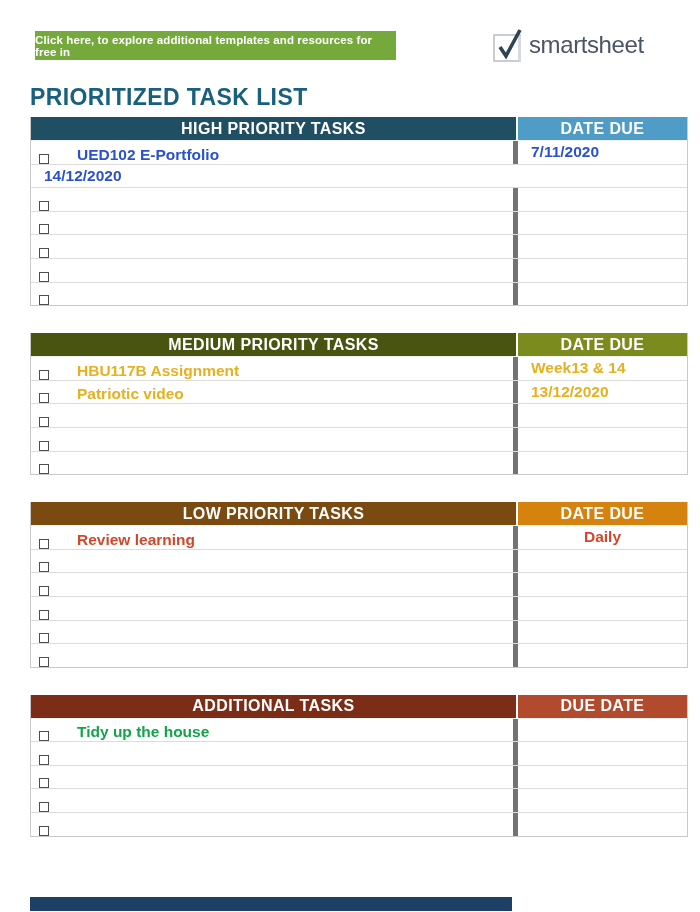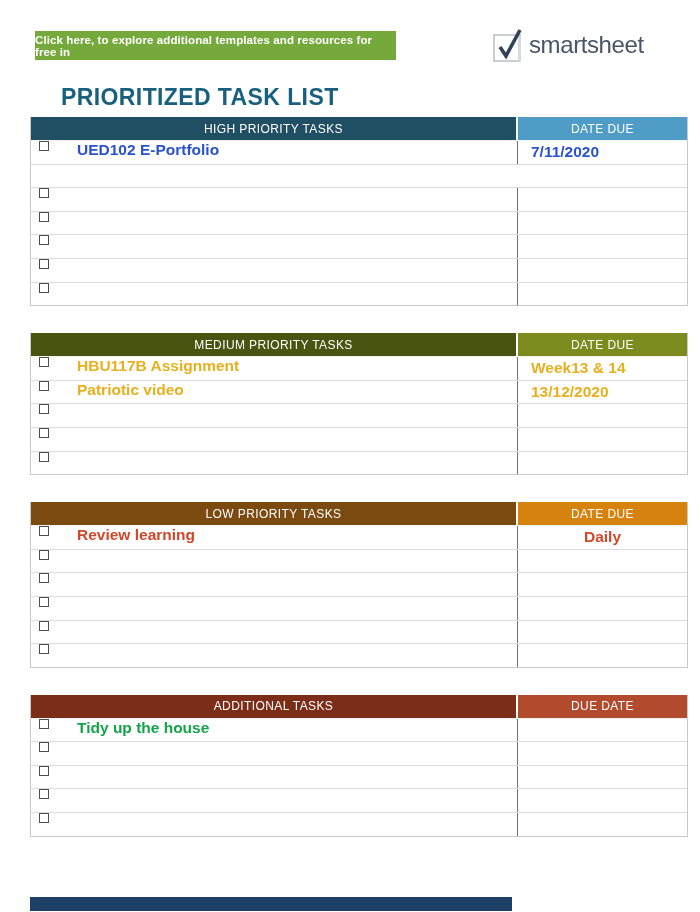--- a/index.html
+++ b/index.html
@@ -30,45 +30,44 @@
   .logo-check { width: 32px; height: 38px; display: inline-block; }
   .logo-text { font-size: 24px; color: var(--logo-text, #485567); letter-spacing: -0.4px; margin-left: 5px; }
   .logo-text b { font-weight: normal; }
   .logo-text i { font-style: normal; font-weight: normal; }
 
   
   .page-title {
     position: absolute; left: 30px; top: 84px;
     font-size: 23px; font-weight: bold; letter-spacing: 0.4px;
     color: var(--title, #19607f);
-    margin-left: 31px;
   }
 
   
   .sections { position: absolute; left: 30px; top: 117px; width: 658px; }
   .section { margin-bottom: 27px; border: 1px solid #c9c9c9; border-top: none; }
   .hdr { display: flex; height: 23px; }
   .hdr-task {
     width: 487px; background: var(--hdr);
     display: flex; align-items: center; justify-content: center;
     border-right: 2px solid #ffffff;
   }
   .hdr-date {
     flex: 1; background: var(--hdr2);
     display: flex; align-items: center; justify-content: center;
   }
   .hdr-task span, .hdr-date span {
-    color: #ffffff; font-size: 12px; font-weight: normal; letter-spacing: 0.4px; text-align: center;
+    color: #ffffff; font-size: 16px; font-weight: bold; letter-spacing: 0.4px; text-align: center;
   }
   .row { display: flex; height: 23.6px; background: #ffffff; }
   .row + .row { border-top: 1px solid #dcdcdc; }
   .row:first-child { border-top: 1px solid #f2f2f2; }
   .cell-task {
-    width: 487px; display: flex; align-items: flex-start;
-    border-right: 1px solid #737373; padding-left: 8px;
+    width: 487px; display: flex; align-items: flex-end;
+    border-right: 5px solid #737373; padding-left: 8px;
   }
   .checkbox {
     width: 10px; height: 10px; border: 1.5px solid #4d4d4d;
     display: inline-block; flex: 0 0 auto; background: #fff; cursor: pointer;
   }
   .task-text {
     margin-left: 28px; font-size: 15.5px; font-weight: bold;
     color: var(--txt); white-space: nowrap;
   }
   .cell-date {
@@ -120,20 +119,23 @@
     <div class="cell-task">
       <span class="checkbox"></span>
       <span class="task-text">UED102 E-Portfolio</span>
     </div>
     <div class="cell-date">
       <span class="date-text">7/11/2020</span>
     </div>
   </div>
 
   <div class="row">
+    <div class="cell-date">
+      <span class="date-text">14/12/2020</span>
+    </div>
   </div>
 
   <div class="row">
     <div class="cell-task">
       <span class="checkbox"></span>
       <span class="task-text"></span>
     </div>
     <div class="cell-date">
       <span class="date-text"></span>
     </div>

